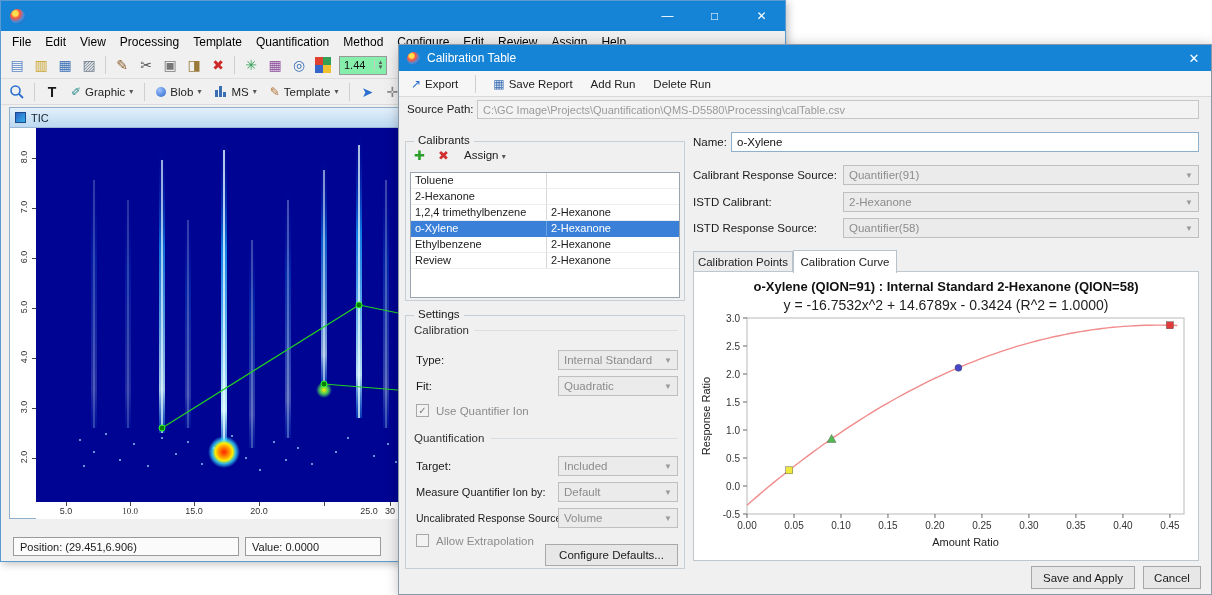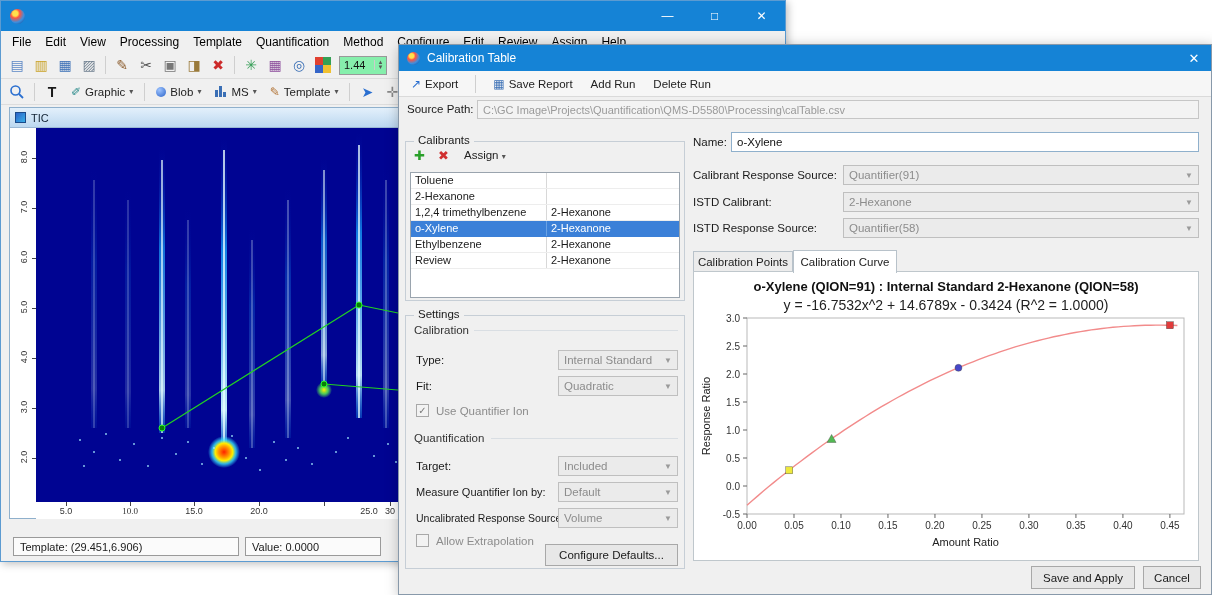--- a/index.html
+++ b/index.html
@@ -309,21 +309,21 @@
           <div class="tic-xtick" style="left: 223px;"></div>
           <span class="tic-xlab" style="left: 223px;">20.0</span>
           <div class="tic-xtick" style="left: 288px;"></div>
           <span class="tic-xlab" style="left: 288px; margin-left: 45px;">25.0</span>
           <div class="tic-xtick" style="left: 354px;"></div>
           <span class="tic-xlab" style="left: 354px;">30</span>
         </div>
     </div>
 
     <div class="statusrow">
-      <div class="status-field" style="width:226px;">Template: (29.451,6.906)</div>
+      <div class="status-field" style="width:226px;">Position: (29.451,6.906)</div>
       <div class="status-field" style="width:136px;">Value: 0.0000</div>
     </div>
   </div>
 
   <div id="dialog">
     <div class="dlg-titlebar">
       <div class="dlg-icon"></div>
       <div class="dlg-title">Calibration Table</div>
       <div class="dlg-close">✕</div>
     </div>

